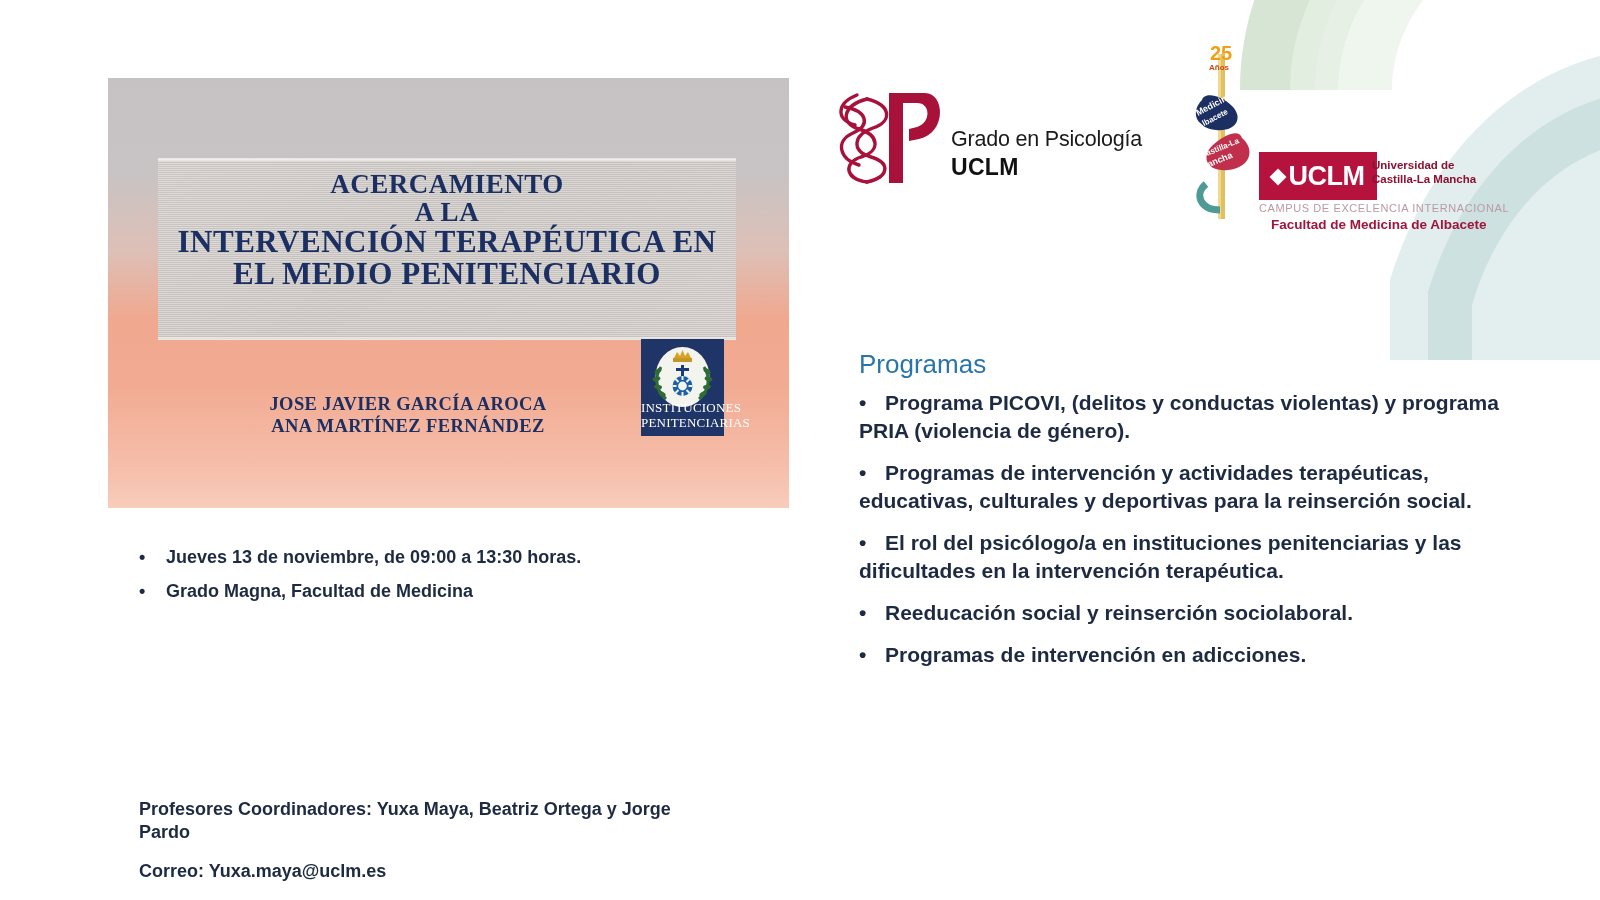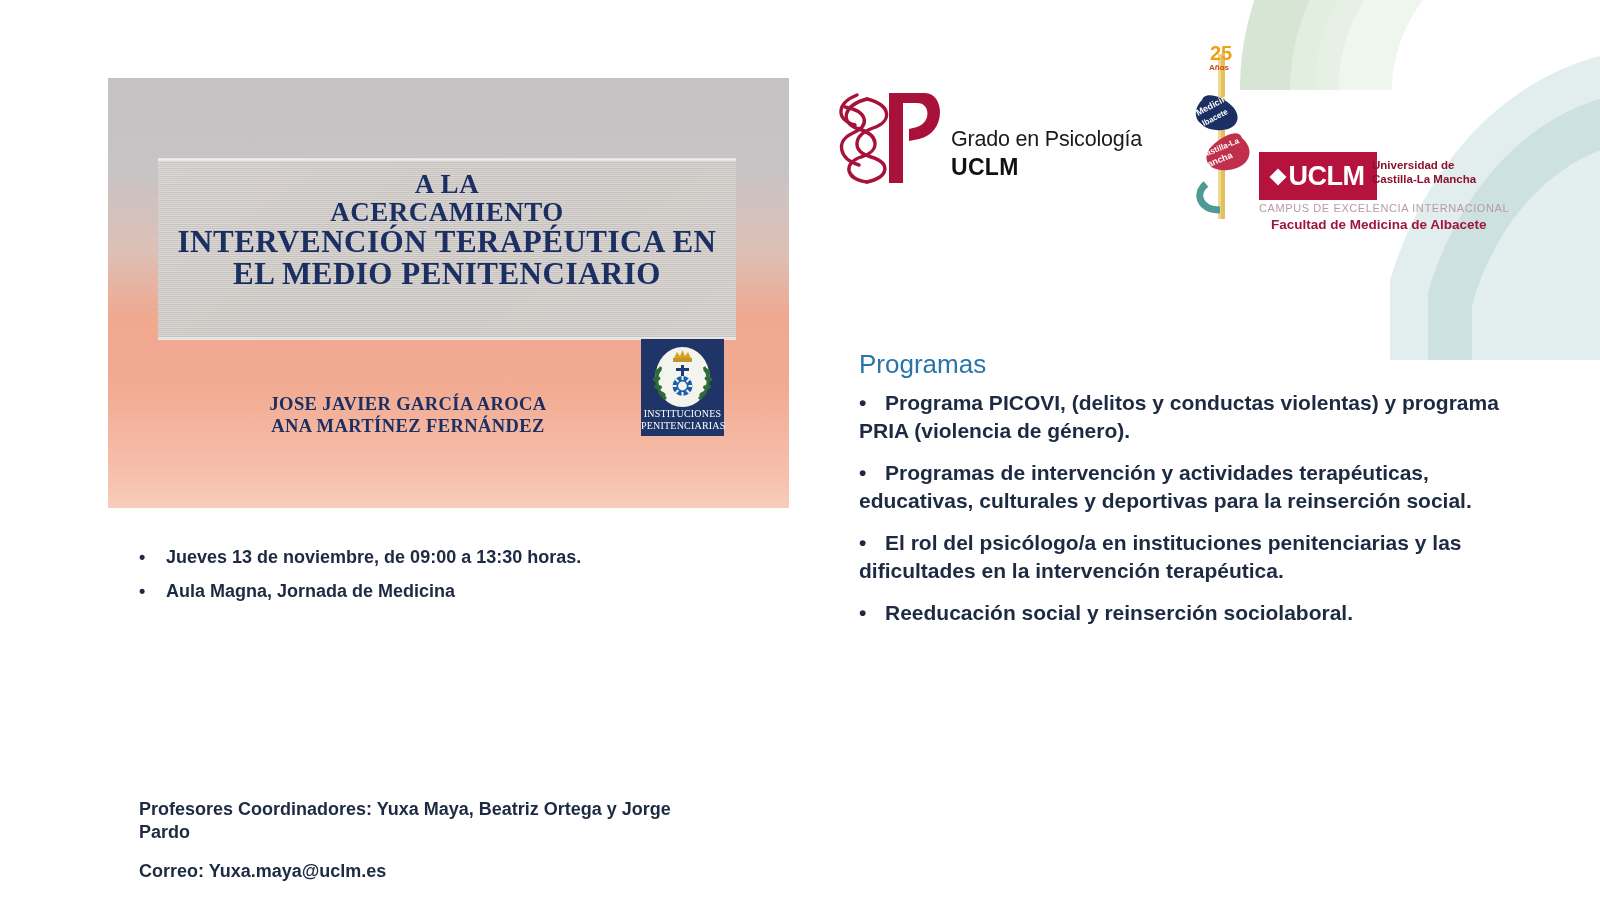--- a/index.html
+++ b/index.html
@@ -64,21 +64,21 @@
   
   #emblem {
     position: absolute; left: 533px; top: 261px;
     width: 83px; height: 97px;
     background: #203567;
   }
   #emblem .caption {
     position: absolute; left: 0; bottom: 5px; width: 100%;
     text-align: center; color: #ffffff;
     font-family: "Liberation Serif", serif;
-    font-size: 10px; line-height: 1.15; letter-spacing: .2px;
+    font-size: 13px; line-height: 1.15; letter-spacing: .2px;
   }
 
   
   #logo-psico { position: absolute; left: 833px; top: 85px; width: 310px; height: 105px; }
   #logo-psico .txt {
     position: absolute; left: 118px; top: 42px;
   }
   #logo-psico .l1 { font-size: 21.5px; color: #1a1a1a; letter-spacing: -.2px; }
   #logo-psico .l2 { font-size: 23px; color: #111111; font-weight: bold; letter-spacing: .3px; margin-top: 2px; }
 
@@ -155,22 +155,22 @@
     <svg width="260" height="330" viewBox="0 0 260 330">
       <path d="M260,20 C150,35 60,120 20,250 L20,330 L260,330 Z" fill="#d8e7e7" opacity="0.75"></path>
       <path d="M260,62 C168,76 92,150 58,262 L58,330 L260,330 Z" fill="#c5dcdc" opacity="0.7"></path>
       <path d="M260,112 C190,124 128,185 102,275 L102,330 L260,330 Z" fill="#e6f1f1" opacity="0.85"></path>
     </svg>
   </div>
 
   <div id="poster">
     <div id="poster-plaque"></div>
     <div id="poster-title">
+      <div>ACERCAMIENTO</div>
       <div>A LA</div>
-      <div>ACERCAMIENTO</div>
       <div class="big">INTERVENCIÓN  TERAPÉUTICA  EN</div>
       <div class="big">EL  MEDIO  PENITENCIARIO</div>
     </div>
     <div id="poster-authors">
       <div>JOSE JAVIER GARCÍA AROCA</div>
       <div>ANA MARTÍNEZ FERNÁNDEZ</div>
     </div>
 
     <div id="emblem">
       <svg width="83" height="72" viewBox="0 0 83 72" style="position:absolute;left:0;top:2px;">
@@ -266,21 +266,21 @@
     <div id="uclm-campus">CAMPUS DE EXCELENCIA INTERNACIONAL</div>
     <div id="uclm-fac">Facultad de Medicina de Albacete</div>
   </div>
 
   <div id="left-col">
     <div class="bullet-list">
       <div class="bullet">
         <span class="dot">•</span><span>Jueves 13 de noviembre,  de 09:00 a 13:30 horas.</span>
       </div>
       <div class="bullet">
-        <span class="dot">•</span><span>Aula Magna, Jornada de  Medicina</span>
+        <span class="dot">•</span><span>Grado Magna, Facultad de  Medicina</span>
       </div>
     </div>
   </div>
 
   <div id="coord" class="note">Profesores Coordinadores: Yuxa Maya, Beatriz Ortega y Jorge Pardo</div>
   <div id="correo" class="note">Correo: Yuxa.maya@uclm.es</div>
 
   <div id="right-col">
     <div class="heading">Programas</div>
     <div class="bullet-list">
@@ -289,16 +289,19 @@
       </div>
       <div class="bullet">
         <span class="dot">•</span><span>Programas de intervención y actividades terapéuticas, educativas, culturales y deportivas para la reinserción social.</span>
       </div>
       <div class="bullet">
         <span class="dot">•</span><span>El rol del psicólogo/a en instituciones penitenciarias y las dificultades en la intervención terapéutica.</span>
       </div>
       <div class="bullet">
         <span class="dot">•</span><span>Reeducación social y reinserción sociolaboral.</span>
       </div>
+      <div class="bullet">
+        <span class="dot">•</span><span>Programas de intervención en adicciones.</span>
+      </div>
     </div>
   </div>
 
 </div>
 
 </body></html>

